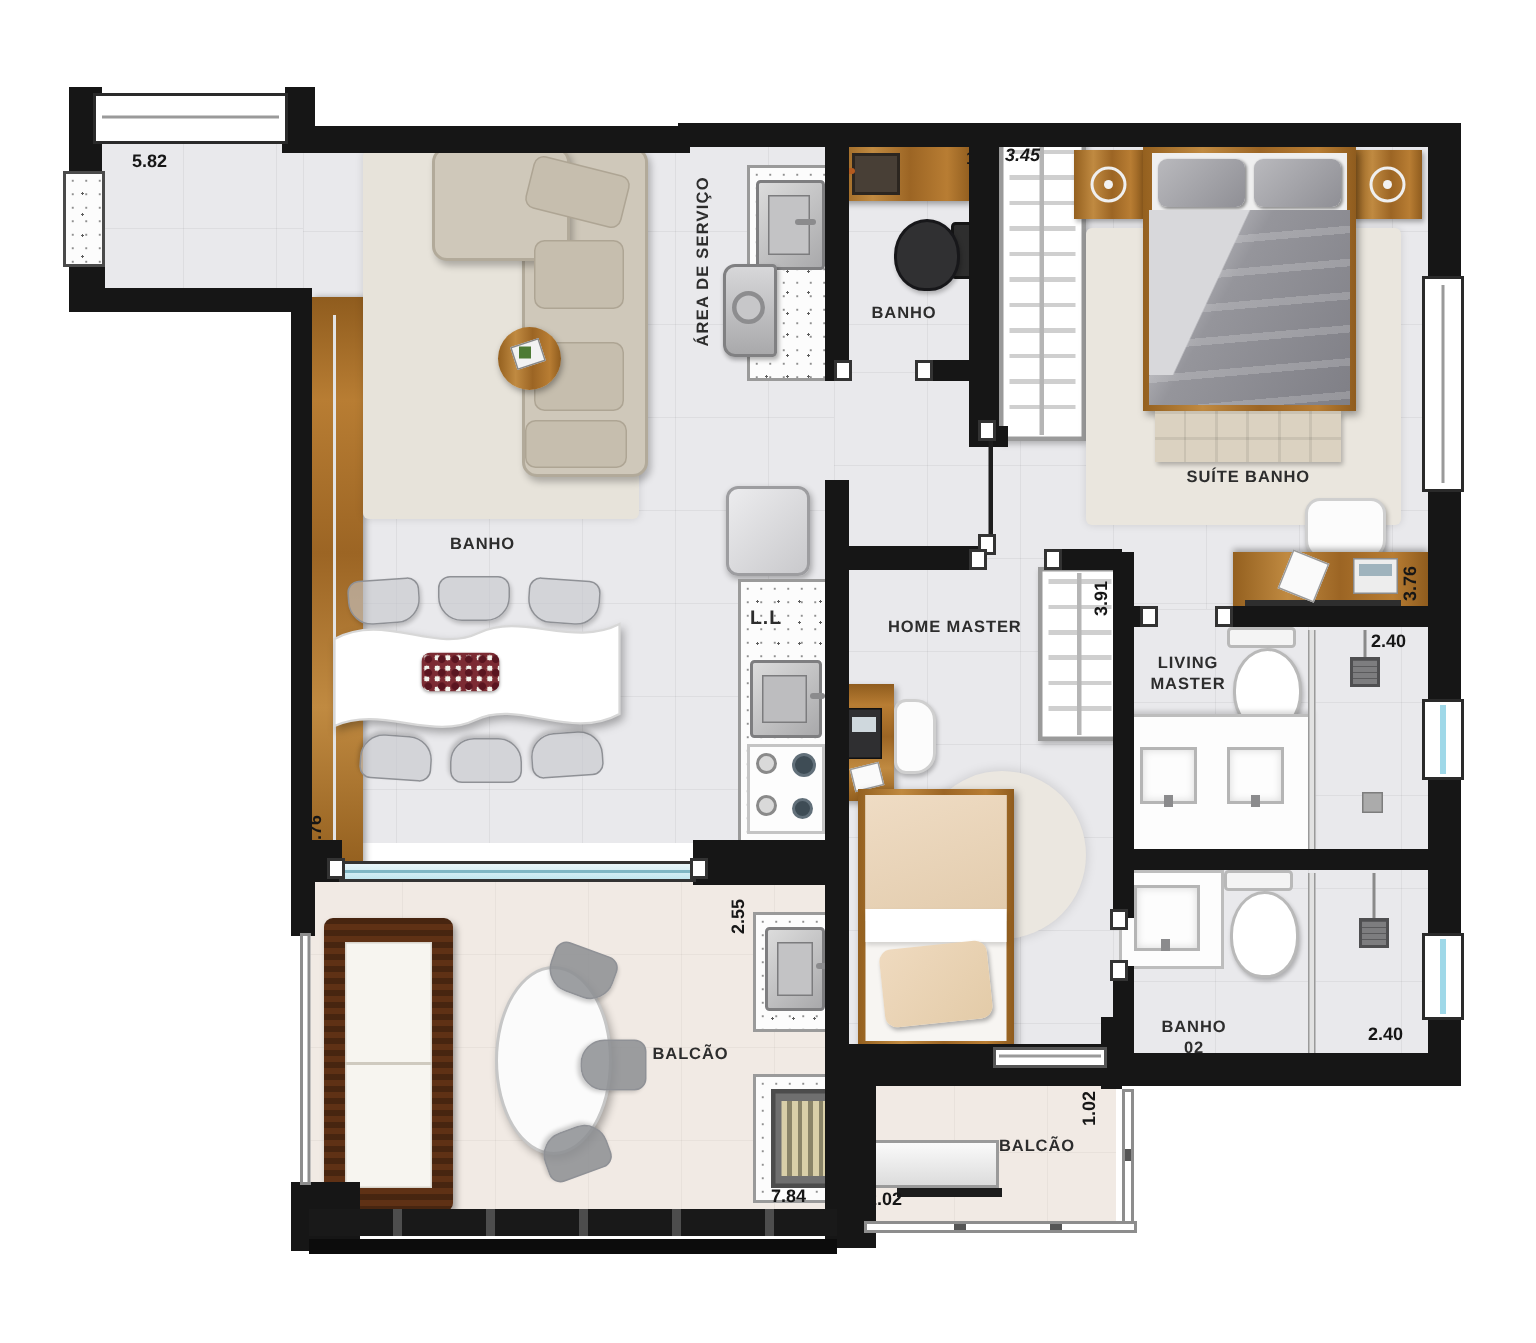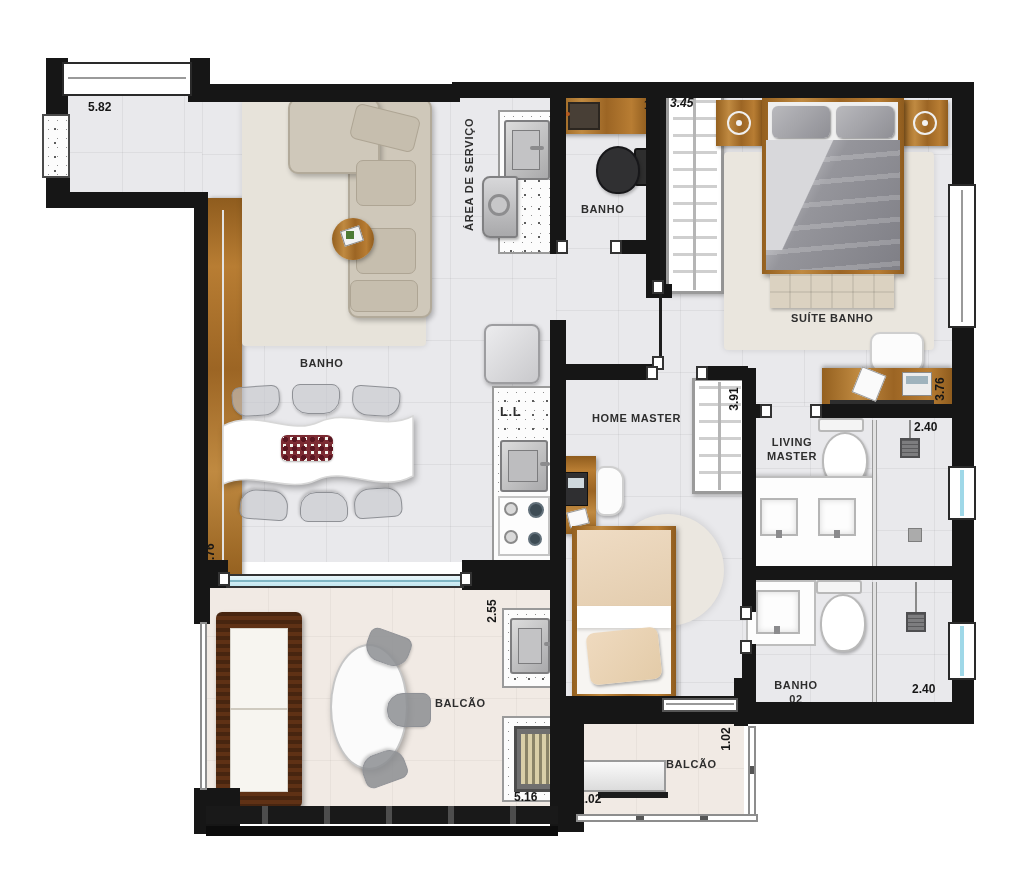--- a/index.html
+++ b/index.html
@@ -230,21 +230,21 @@
   <div class="lbl" style="left:435px;top:697px;">BALCÃO</div>
   <div class="dim v" style="left:480px;top:604px;">2.55</div>
 
   <div class="abs speckle" style="left:502px;top:608px;width:56px;height:80px;border:2px solid #9a9a9a;"></div>
   <div class="metal" style="left:510px;top:618px;width:40px;height:56px;"></div>
   <div class="abs" style="left:518px;top:628px;width:24px;height:36px;background:#c3c3c5;border:1px solid #7c7c7e;"></div>
   <div class="abs" style="left:544px;top:642px;width:10px;height:4px;background:#8b8b8d;border-radius:2px;"></div>
   <div class="abs speckle" style="left:502px;top:716px;width:56px;height:86px;border:2px solid #9a9a9a;"></div>
   <div class="abs" style="left:514px;top:726px;width:44px;height:66px;background:#6f6f6f;border:3px solid #4c4c4c;box-sizing:border-box;"></div>
   <div class="abs" style="left:521px;top:734px;width:30px;height:50px;background:repeating-linear-gradient(90deg,#d9cfa8 0 4px,#8a8468 4px 7px);"></div>
-  <div class="dim" style="left:514px;top:790px;">5.16</div>
+  <div class="dim" style="left:514px;top:790px;">7.84</div>
 
   <div class="abs" style="left:582px;top:760px;width:84px;height:32px;background:linear-gradient(180deg,#fafafa,#dcdcdc);border:2px solid #9a9a9a;box-sizing:border-box;"></div>
   <div class="abs" style="left:598px;top:792px;width:70px;height:6px;background:#1c1c1c;"></div>
   <div class="lbl" style="left:666px;top:758px;">BALCÃO</div>
   <div class="dim v" style="left:714px;top:732px;">1.02</div>
   <div class="dim" style="left:578px;top:792px;">2.02</div>
 
   <div class="wall" style="left:46px;top:58px;width:22px;height:60px;"></div>
   <div class="wall" style="left:190px;top:58px;width:20px;height:44px;"></div>
   <div class="wall" style="left:188px;top:84px;width:272px;height:18px;"></div>

